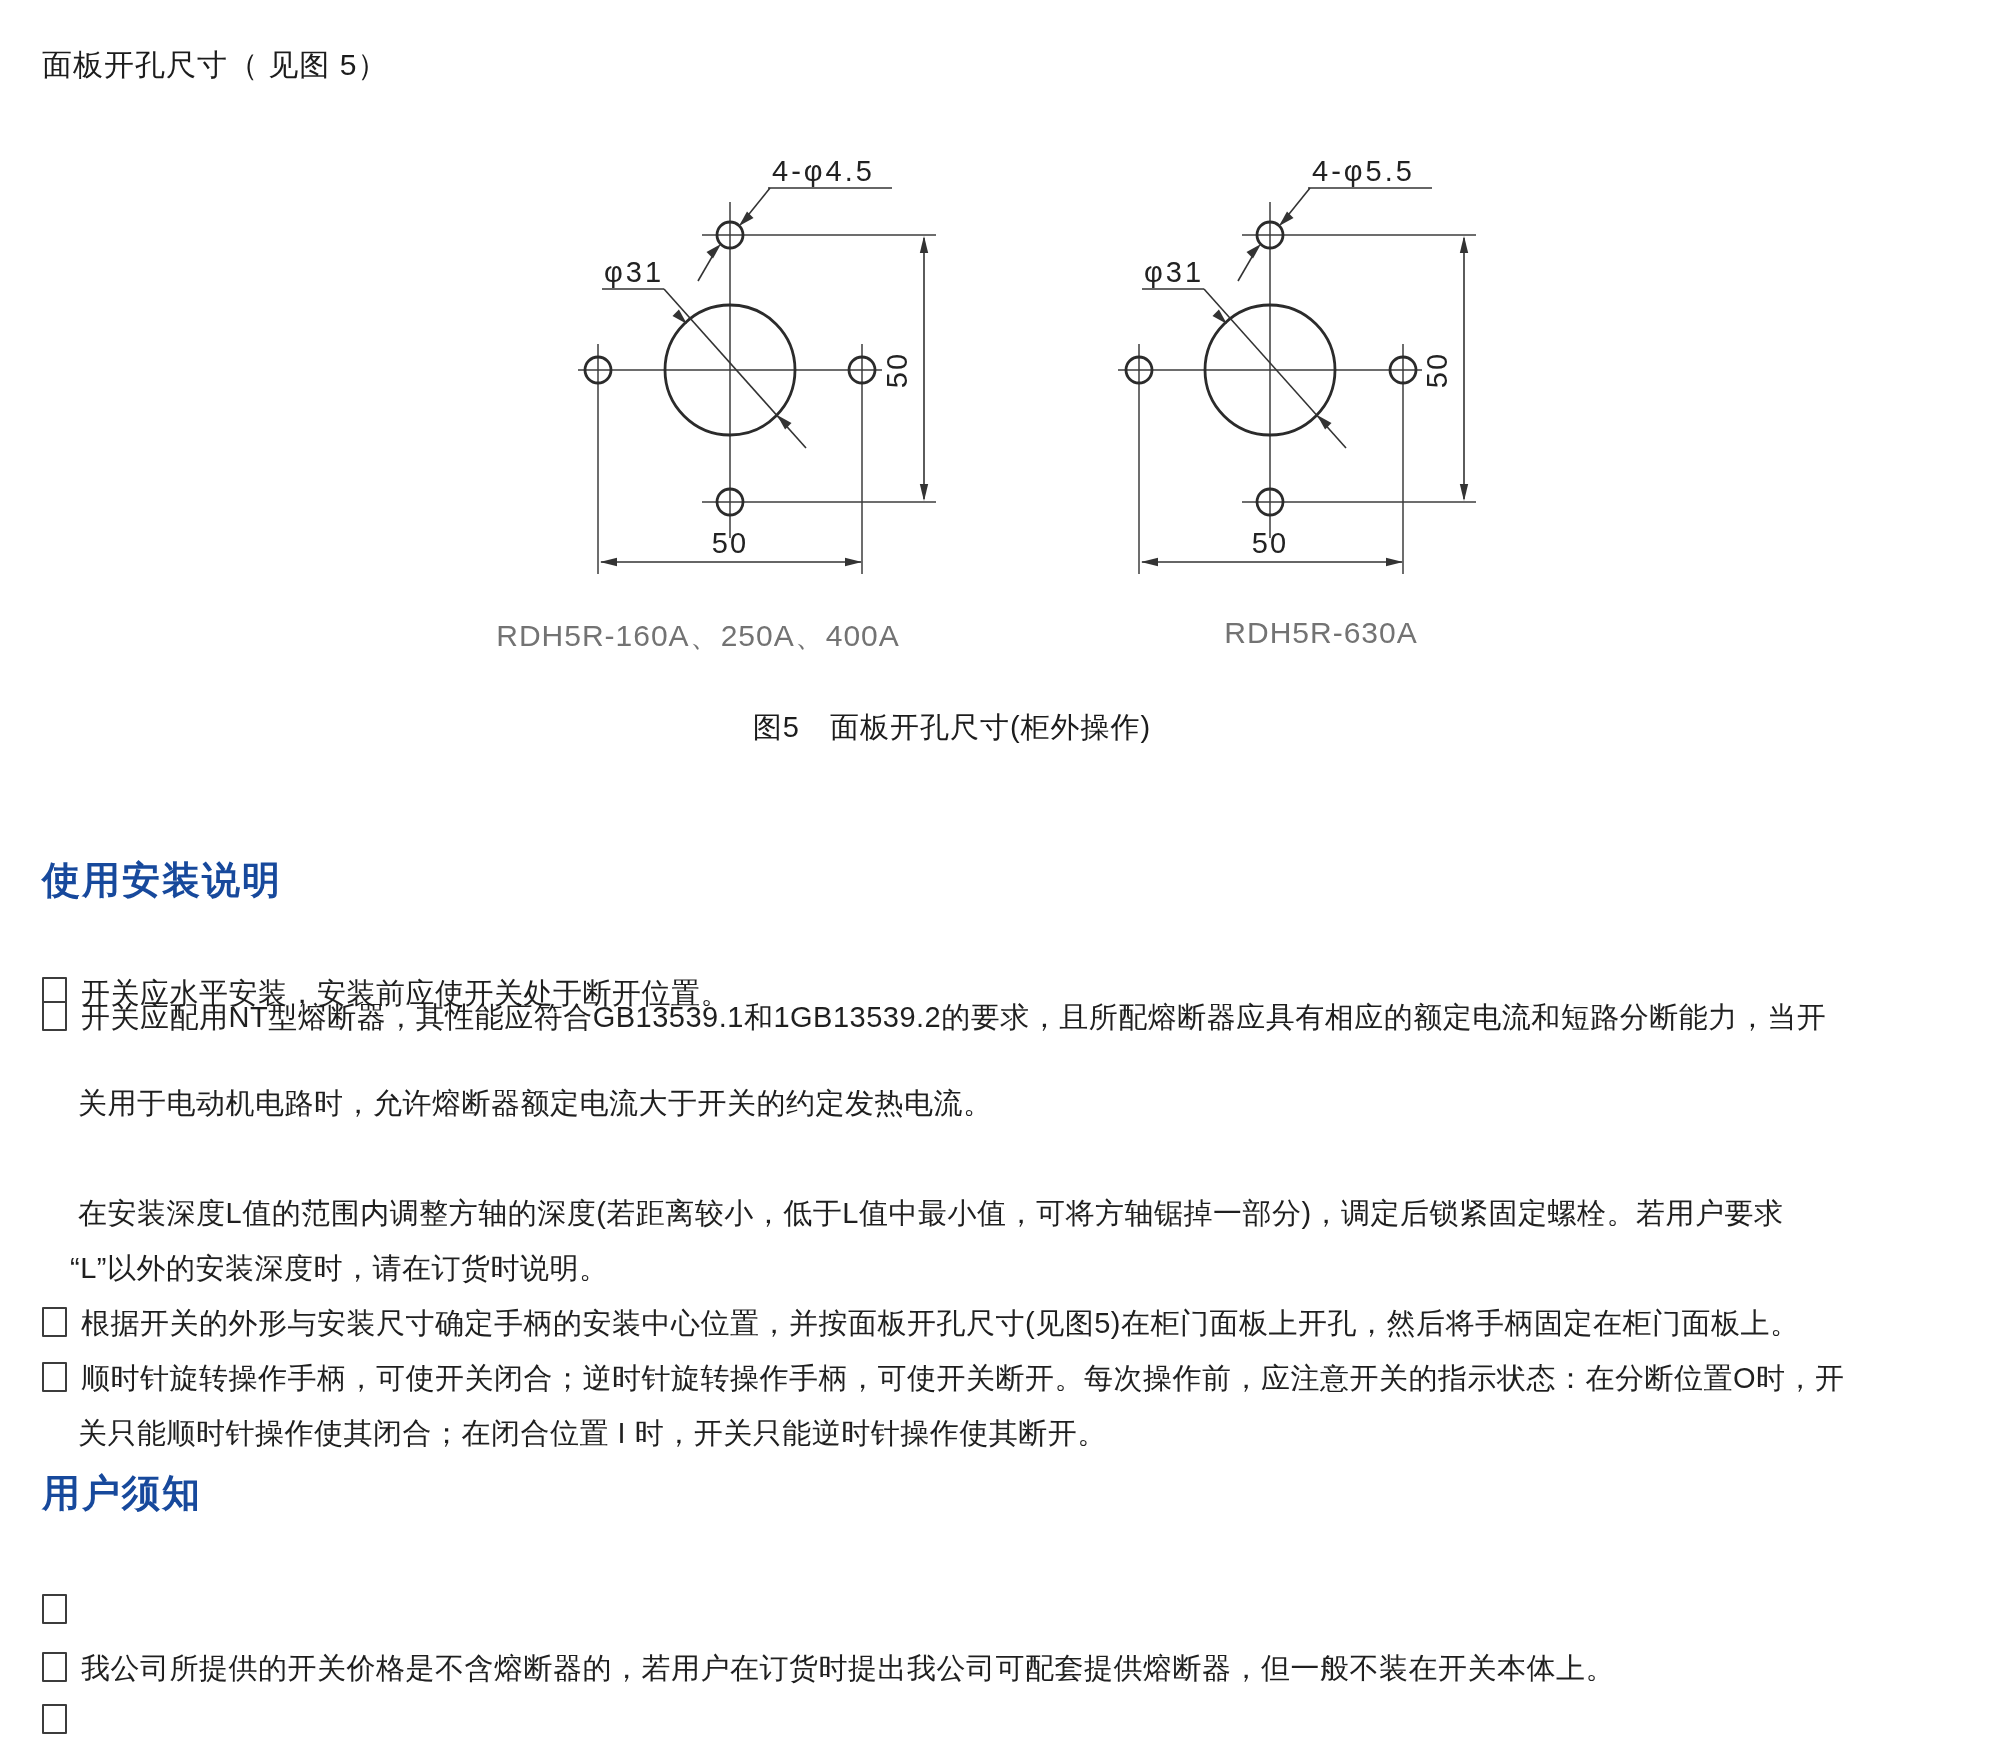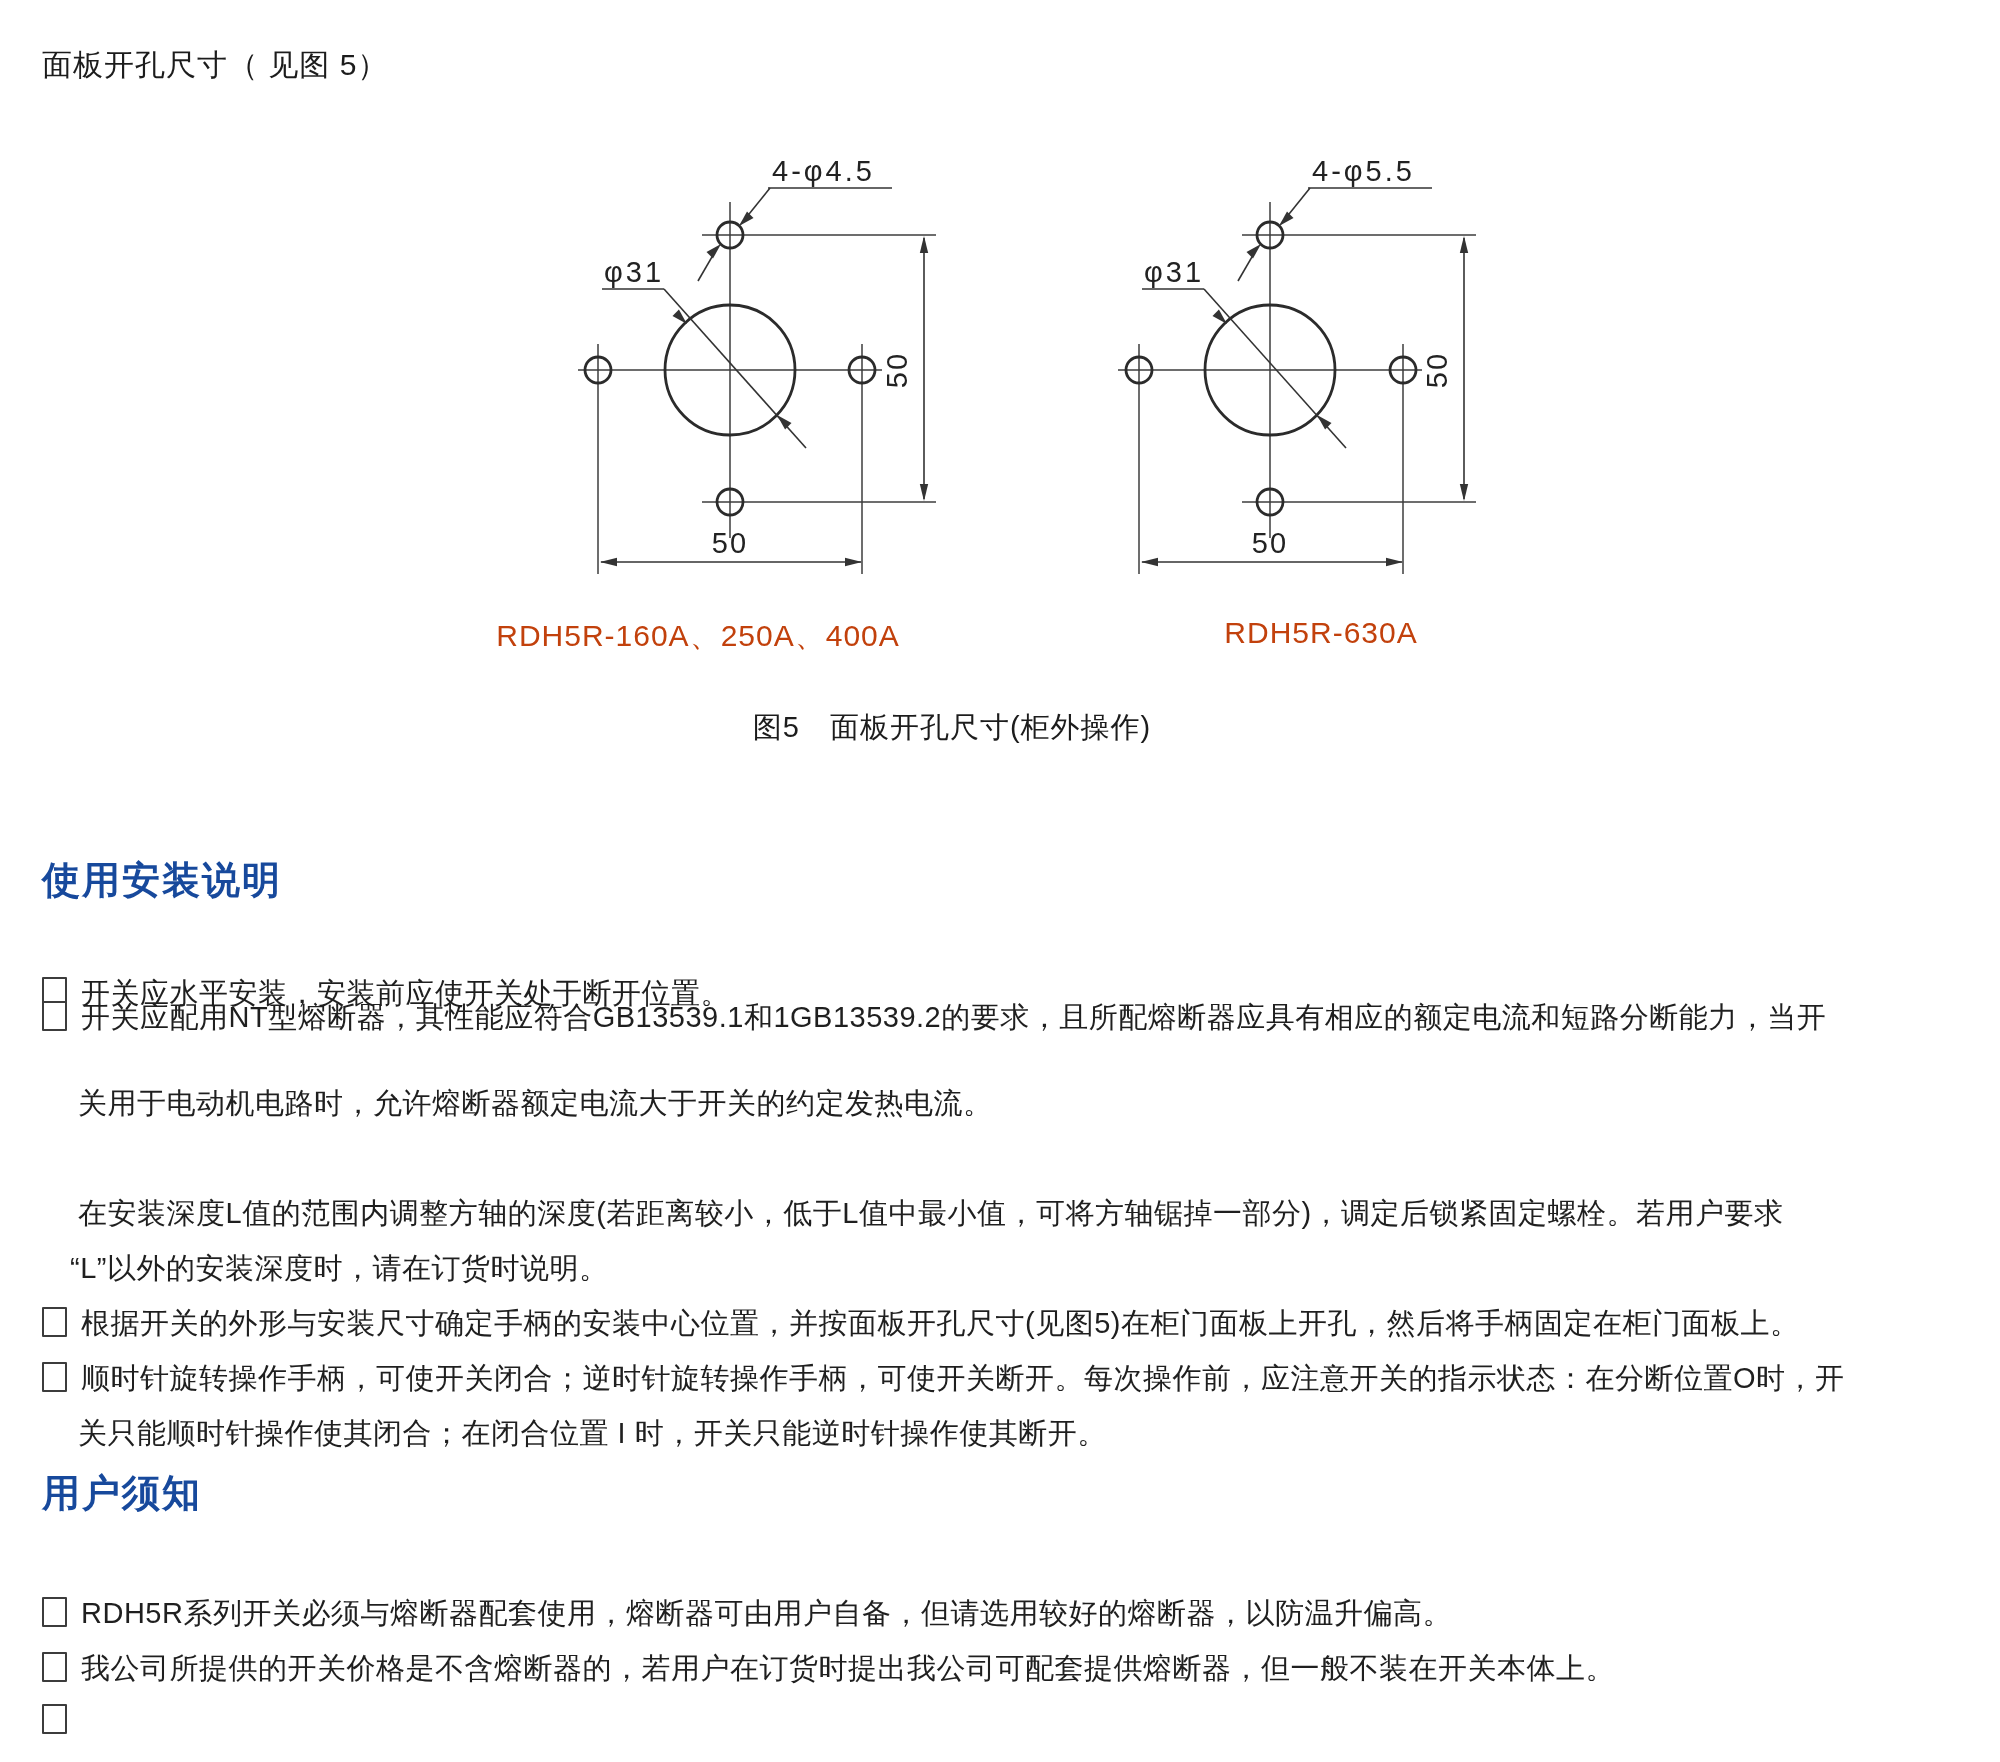--- a/index.html
+++ b/index.html
@@ -6,21 +6,21 @@
   .page{
     position:relative;width:2000px;height:1762px;background:#ffffff;overflow:hidden;
     font-family:"Liberation Sans","DejaVu Sans",sans-serif;color:#1f1f1f;
   }
   .page-title{
     position:absolute;left:42px;top:45px;font-size:30px;color:#1c1c1c;letter-spacing:1px;
   }
   .fig-svg{position:absolute;left:420px;top:100px;width:1160px;height:580px;}
   .fig-svg text{fill:#222;font-family:"Liberation Sans","DejaVu Sans",sans-serif;font-size:29px;}
   .model-label{
-    position:absolute;top:616px;font-size:30px;color:#c2410c;white-space:nowrap;transform:translateX(-50%);
+    position:absolute;top:616px;font-size:30px;color:#737373;white-space:nowrap;transform:translateX(-50%);
     letter-spacing:1px;
   }
   .model-left{left:698px;}
   .model-right{left:1321px;}
   .fig-caption{
     position:absolute;left:925px;top:708px;font-size:29px;color:#1c1c1c;white-space:nowrap;
     transform:translateX(-50%);letter-spacing:1px;margin-left:27px;
   }
   .section-heading{
     position:absolute;left:42px;margin:0;font-size:38px;font-weight:700;color:#17499c;letter-spacing:2px;
@@ -159,21 +159,21 @@
   <div class="row" style="top:1347px">
     <span class="cb"></span><span>顺时针旋转操作手柄，可使开关闭合；逆时针旋转操作手柄，可使开关断开。每次操作前，应注意开关的指示状态：在分断位置O时，开</span>
   </div>
   <div class="row cont" style="top:1402px">
     <span>关只能顺时针操作使其闭合；在闭合位置 I 时，开关只能逆时针操作使其断开。</span>
   </div>
 
   <h2 class="section-heading heading-2">用户须知</h2>
 
   <div class="row" style="top:1582px">
-    <span class="cb"></span><span>RDH5R系列开关必须与熔断器配套使用，熔断器可由用户自备，但请选用较好的熔断器，以防温升偏高。</span>
+    <span class="cb"></span>
   </div>
   <div class="row" style="top:1637px">
     <span class="cb"></span><span>我公司所提供的开关价格是不含熔断器的，若用户在订货时提出我公司可配套提供熔断器，但一般不装在开关本体上。</span>
   </div>
   <div class="row" style="top:1692px">
     <span class="cb"></span>
   </div>
 
 </div>
 

